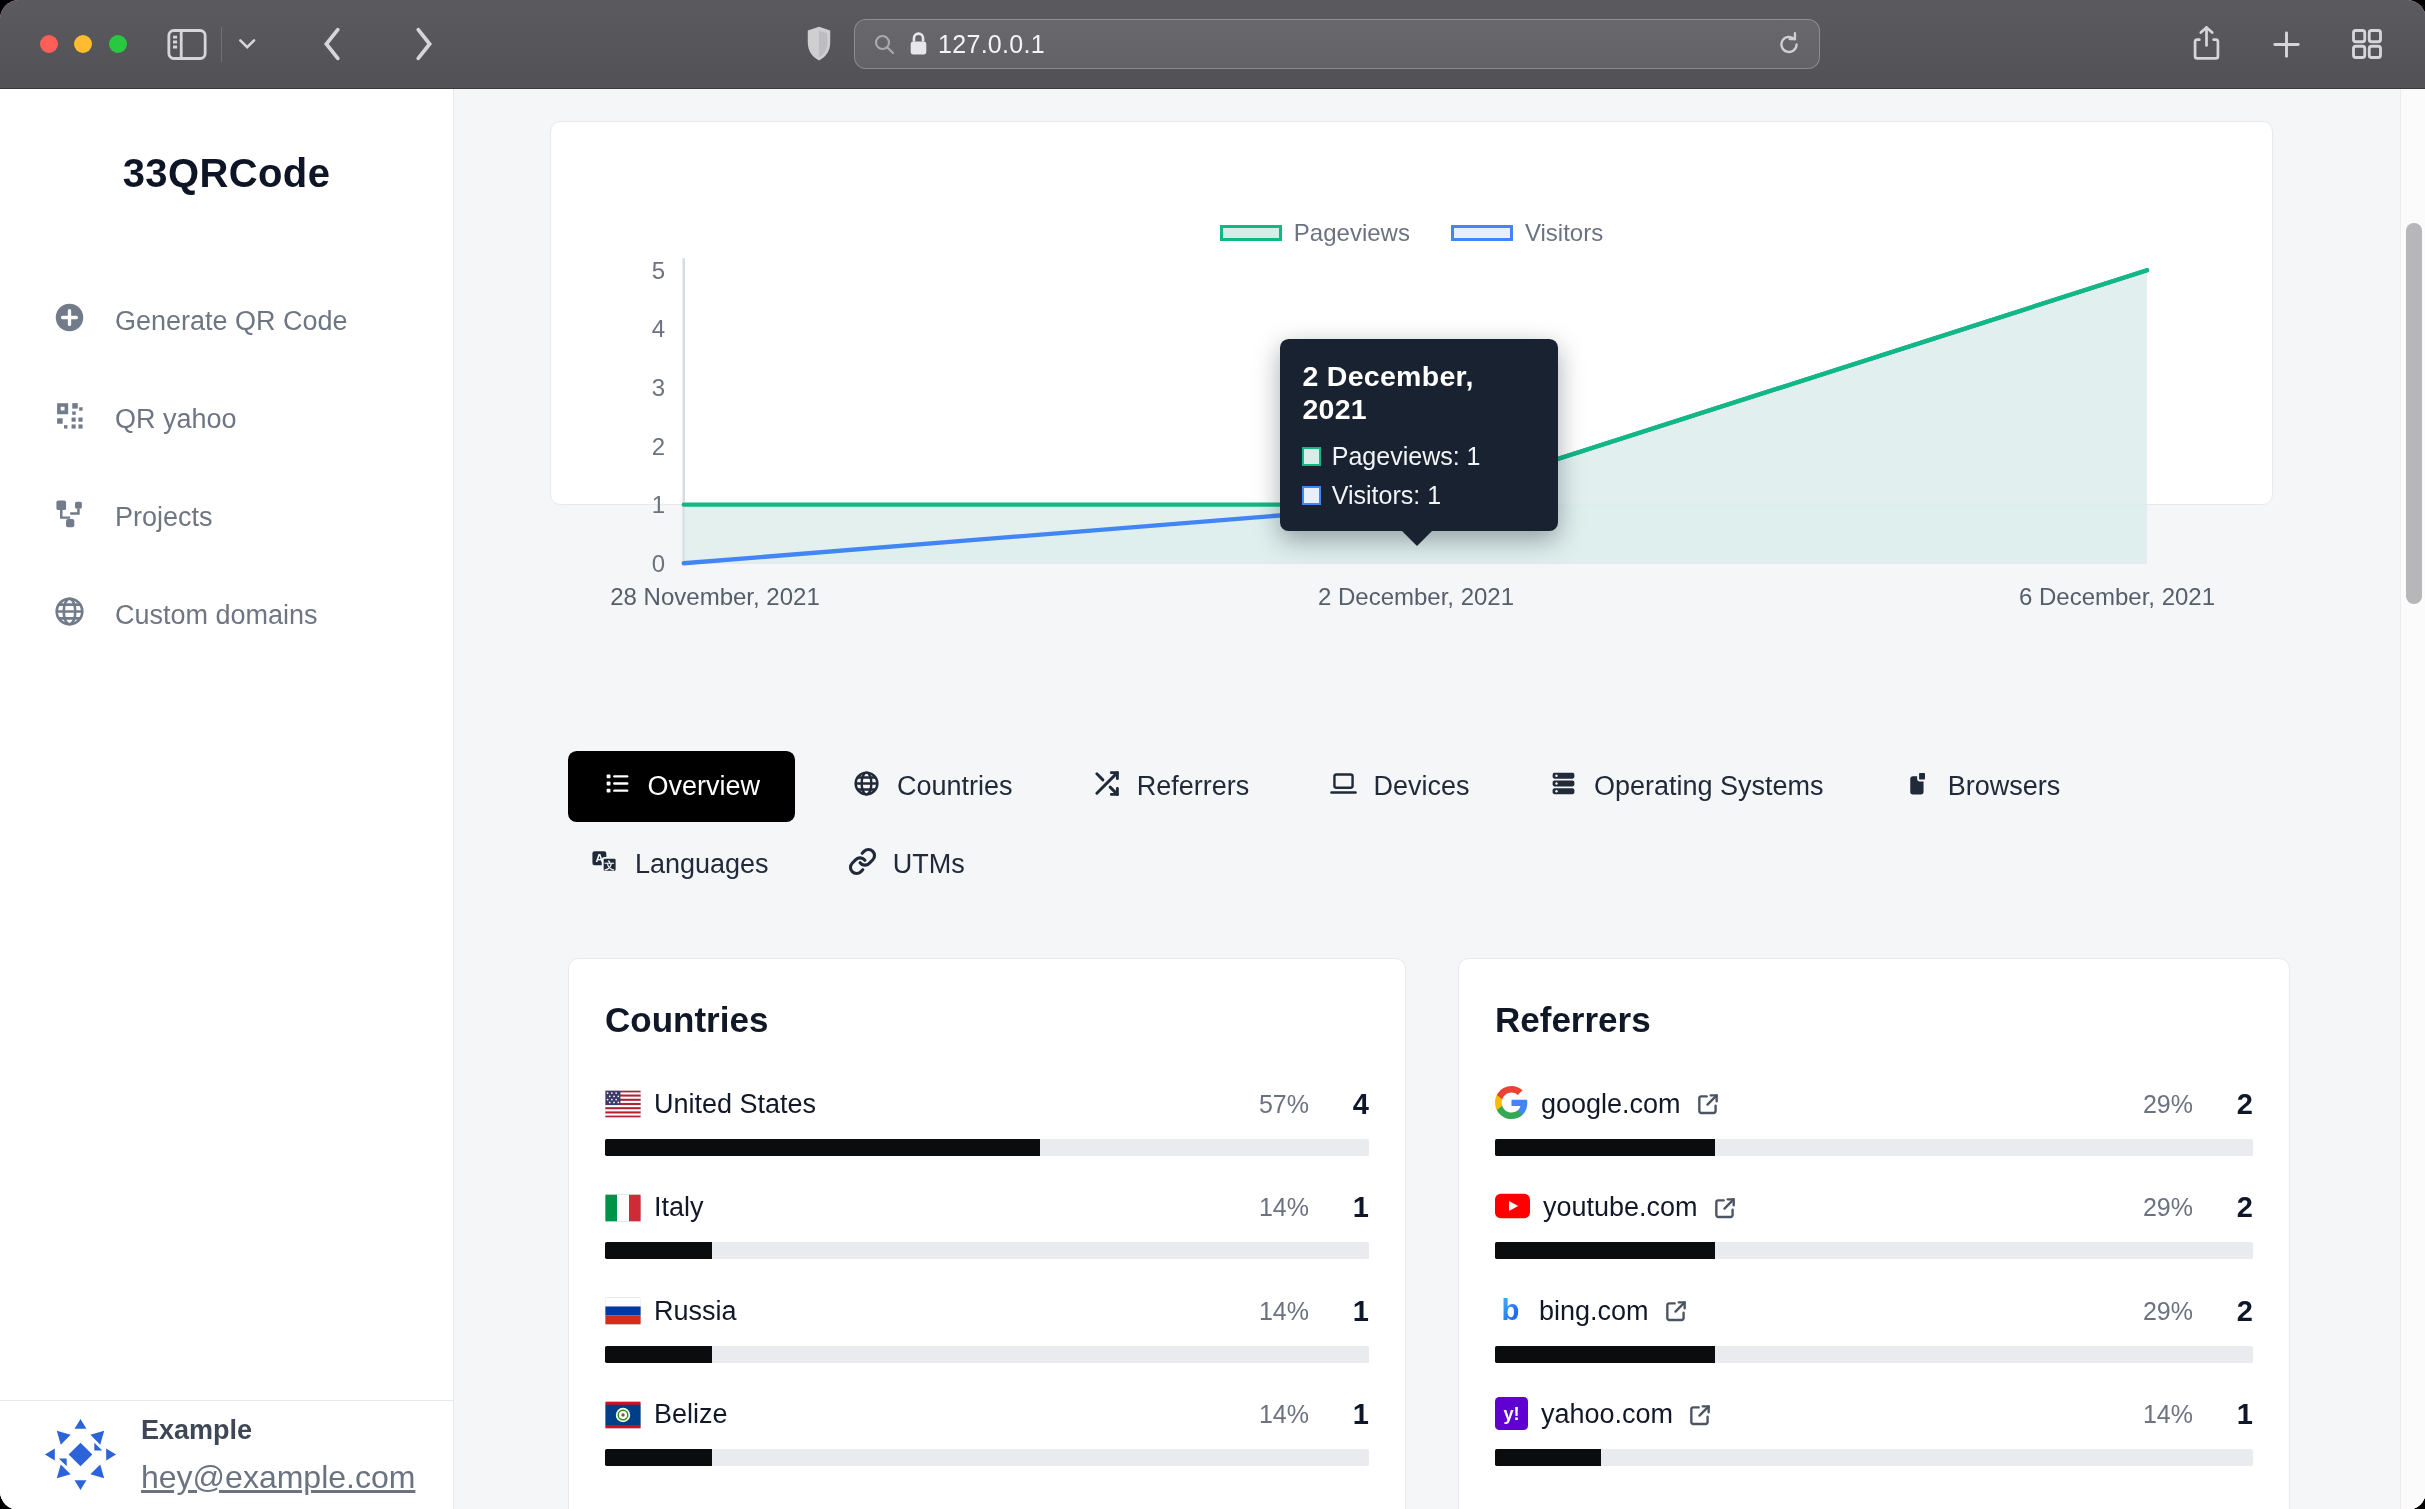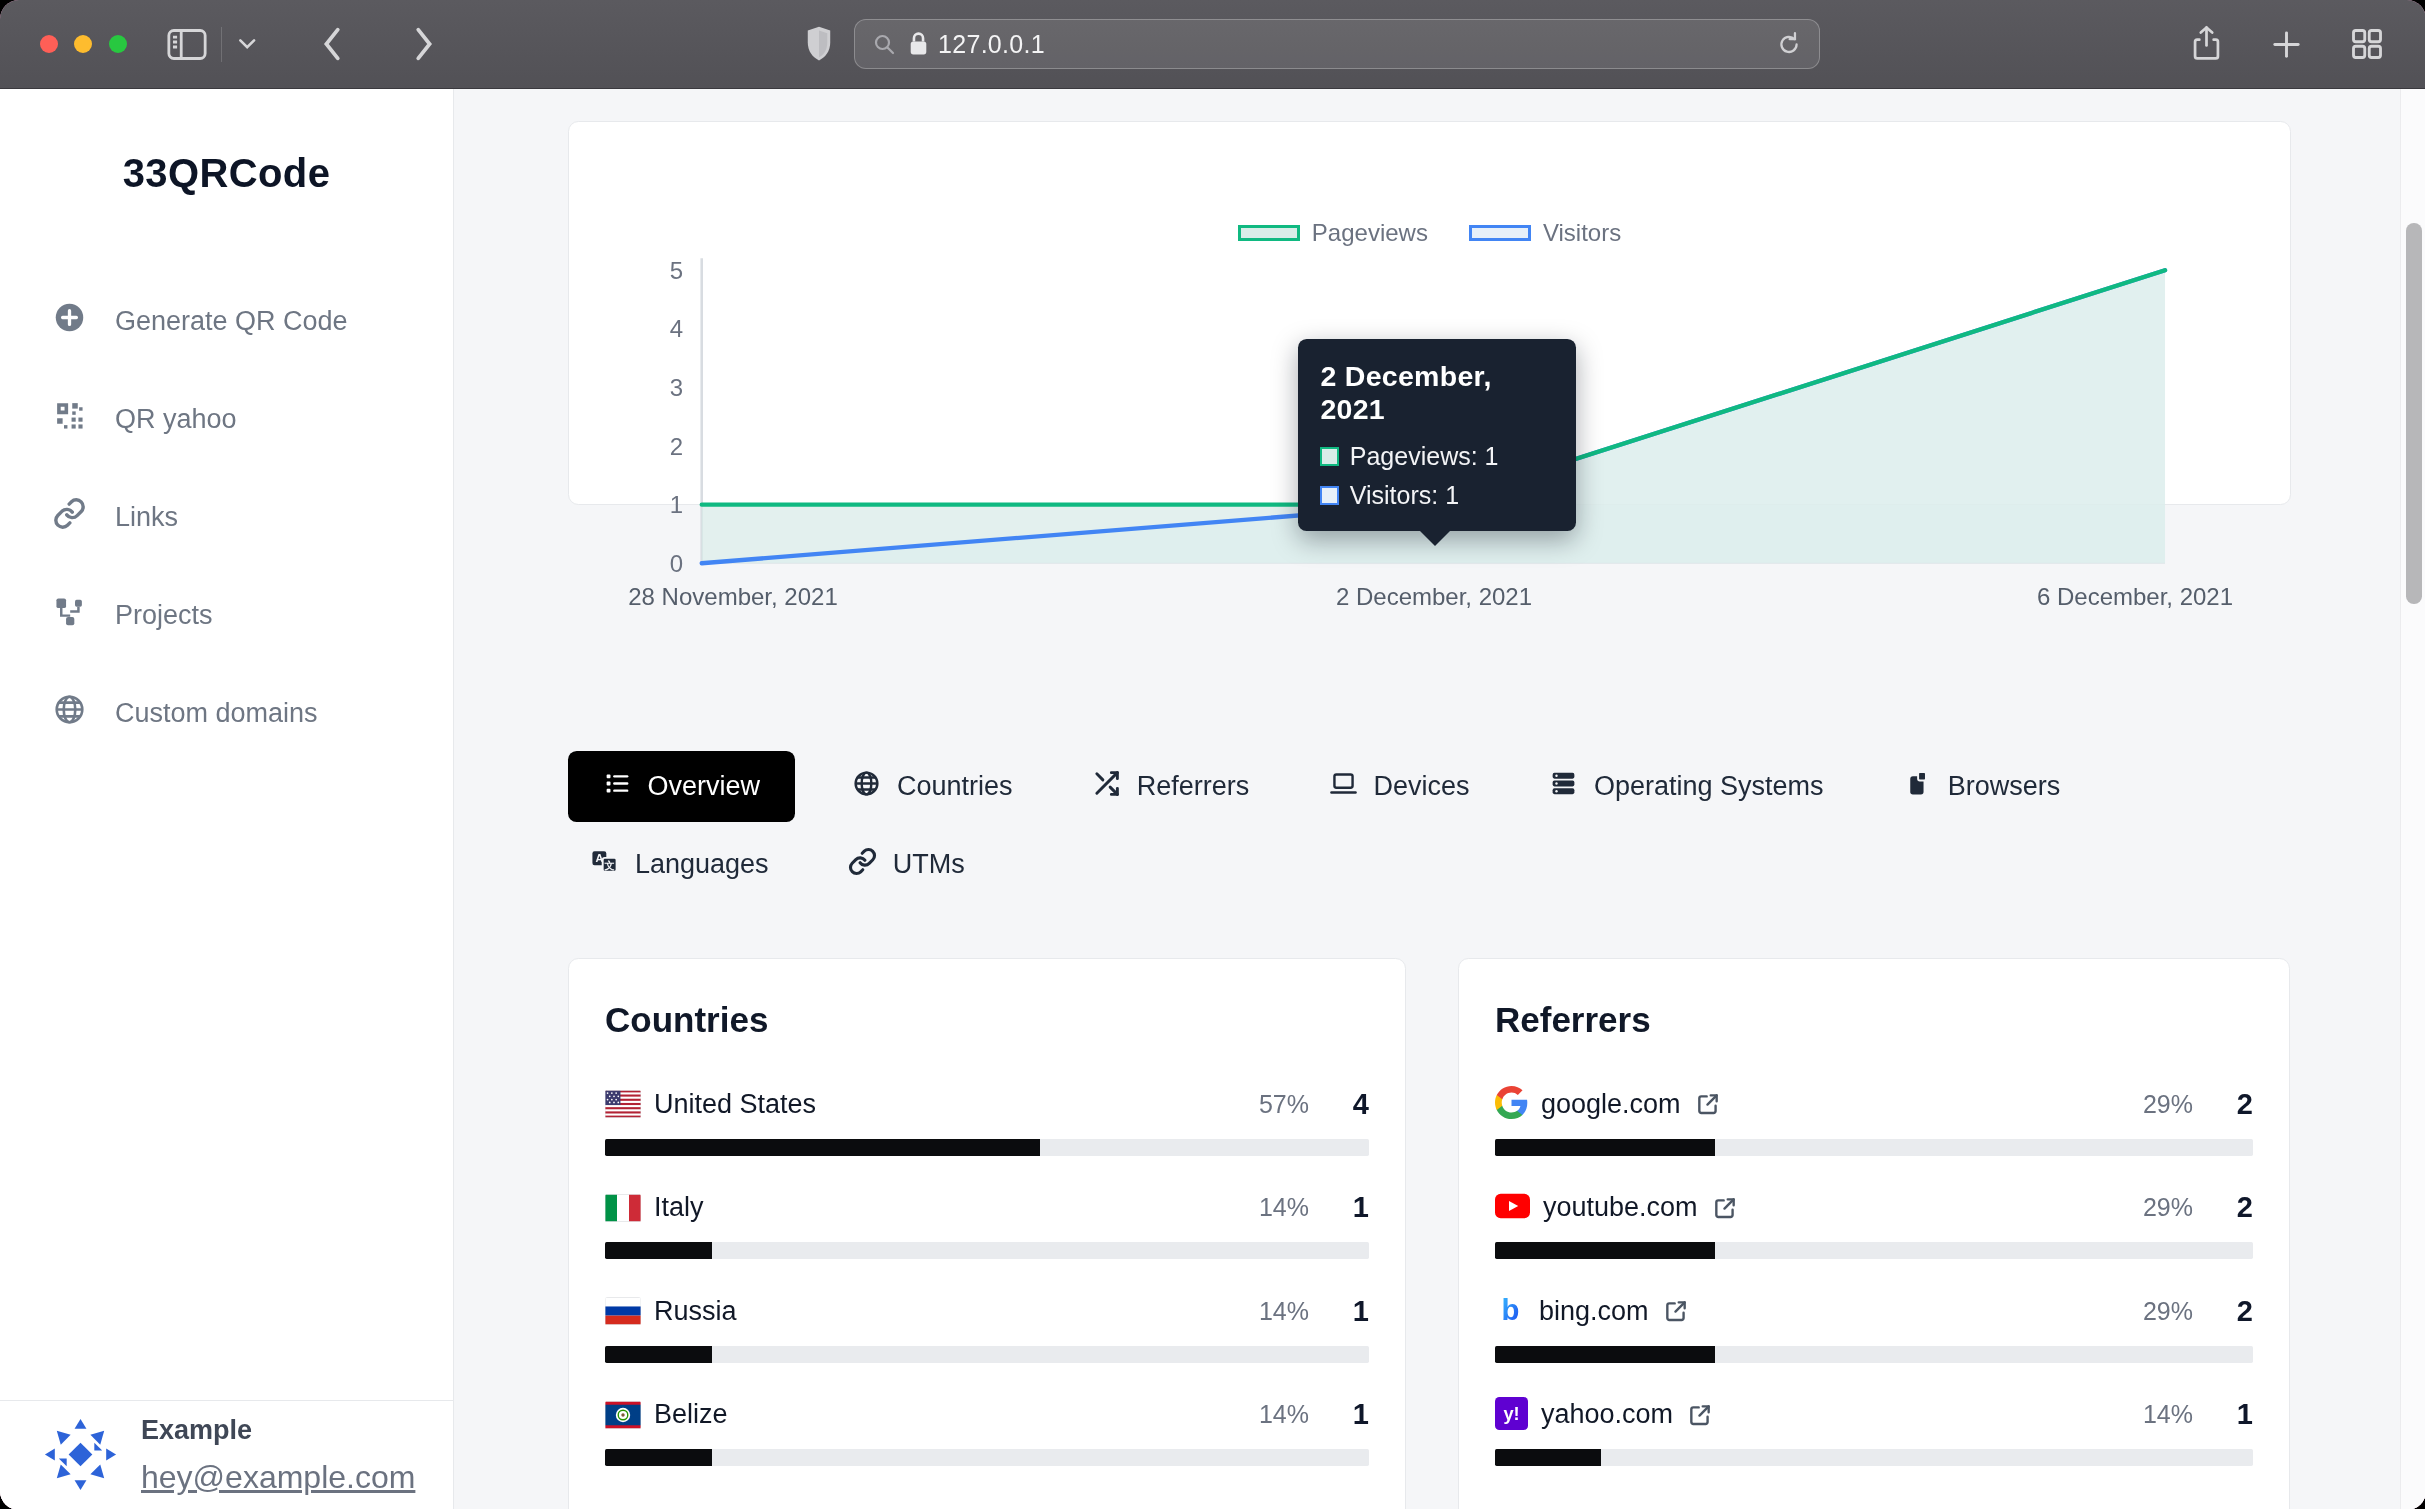--- a/index.html
+++ b/index.html
@@ -28,21 +28,21 @@
   .nav-item { height:98px; display:flex; align-items:center; padding-left:53px; gap:29px; color:#6e7683; font-size:27px; cursor:pointer; }
   .nav-item svg { color:#717b89; flex:none; }
   .side-footer { position:absolute; left:0; right:0; bottom:0; height:110px; border-top:1.7px solid #e7e9ec; display:flex; align-items:center; padding-left:41px; gap:21px; background:#fff; }
   .u-name { font-size:27px; font-weight:700; color:#3f4756; }
   .u-mail { font-size:32px; color:#6b7280; margin-top:13px;text-decoration:underline; }
 
   .main { position:relative; flex:1; background:#f5f6f8; overflow:hidden; }
 
   
   .card { background:#fff; border:1.7px solid #e7e9ec; border-radius:10.4px; }
-  .chart-card { position:absolute; left:114px; top:32px; width:1723px; height:384px; }
+  .chart-card { position:absolute; left:96px; top:32px; width:1723px; height:384px; }
   .legend { position:absolute; top:97px; left:0; right:0; display:flex; justify-content:center; gap:41px; }
   .legend-item { display:flex; align-items:center; gap:12px; font-size:24px; color:#6b7280; }
   .legend-box { width:62px; height:15.5px; border:3.5px solid; }
   .ytick { position:absolute; left:0; width:114px; text-align:right; font-size:24px; color:#6b7280; }
   #chart-svg { position:absolute; inset:0; }
   .xlabel { position:absolute; top:461px; transform:translateX(-50%); font-size:24px; color:#555e6b; white-space:nowrap; }
   .tooltip { position:absolute; left:729px; top:217px; width:278px; background:#192230; border-radius:8.6px; padding:21px 22.4px; color:#fff; box-shadow:0 8.6px 26px rgba(10,15,25,.35); }
   .tooltip::after { content:""; position:absolute; left:122px; bottom:-14.7px; border-left:15.5px solid transparent; border-right:15.5px solid transparent; border-top:15.5px solid #192230; }
   .tt-title { font-size:28.5px; font-weight:700; margin-bottom:15.5px; letter-spacing:0.3px; }
   .tt-row { display:flex; align-items:center; gap:10.4px; font-size:25px; margin-top:10.4px; color:#f3f4f6; }
@@ -188,27 +188,20 @@
                 <rect x="19" y="6" width="2.5" height="2.5"></rect>
                 <rect x="14" y="9" width="2.5" height="2.5"></rect>
                 <rect x="3" y="14" width="4" height="4"></rect>
                 <rect x="8" y="19" width="2.5" height="2.5"></rect>
                 <rect x="13.5" y="13.5" width="3" height="3"></rect>
                 <rect x="18.5" y="13.5" width="3" height="3"></rect>
                 <rect x="13.5" y="18.5" width="3" height="3"></rect>
                 <rect x="18.5" y="18.5" width="3" height="3"></rect>
               </svg></span>
           <span>QR yahoo</span>
-        </div>
-        <div class="nav-item">
-          <span><svg width="33" height="33" viewBox="0 0 24 24" fill="none" stroke="currentColor" stroke-width="2.5" stroke-linecap="round" stroke-linejoin="round">
-                <path d="M10 13a5 5 0 007.54.54l3-3a5 5 0 00-7.07-7.07l-1.72 1.71"></path>
-                <path d="M14 11a5 5 0 00-7.54-.54l-3 3a5 5 0 007.07 7.07l1.71-1.71"></path>
-              </svg></span>
-          <span>Links</span>
         </div>
         <div class="nav-item">
           <span><svg width="33" height="33" viewBox="0 0 24 24" fill="currentColor">
                 <rect x="2.5" y="2.5" width="7" height="7" rx="1.4"></rect>
                 <rect x="16" y="3.5" width="5" height="5" rx="1.2"></rect>
                 <rect x="9.5" y="16" width="6" height="6" rx="1.4"></rect>
                 <path d="M6 9.5v5.5h6.5M18.5 8.5V12h-6" fill="none" stroke="currentColor" stroke-width="1.8"></path>
               </svg></span>
           <span>Projects</span>
         </div>

